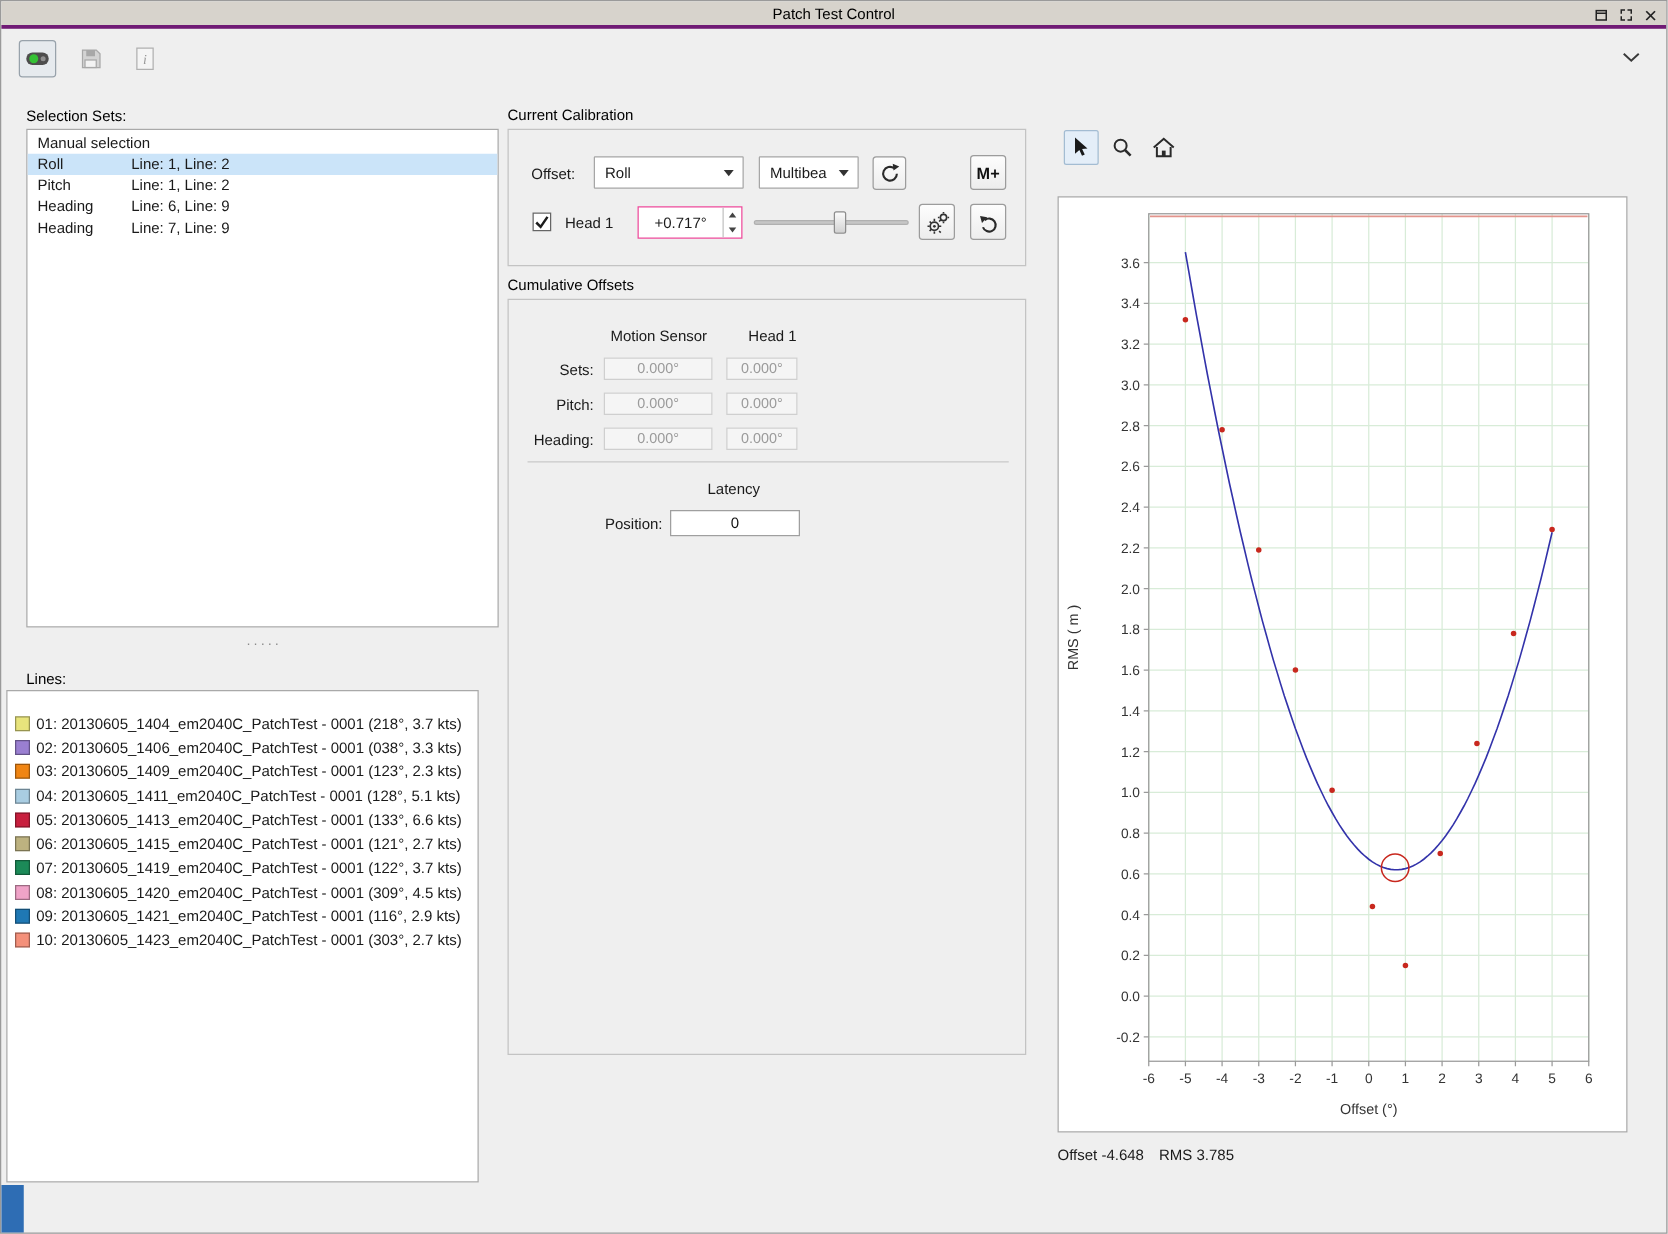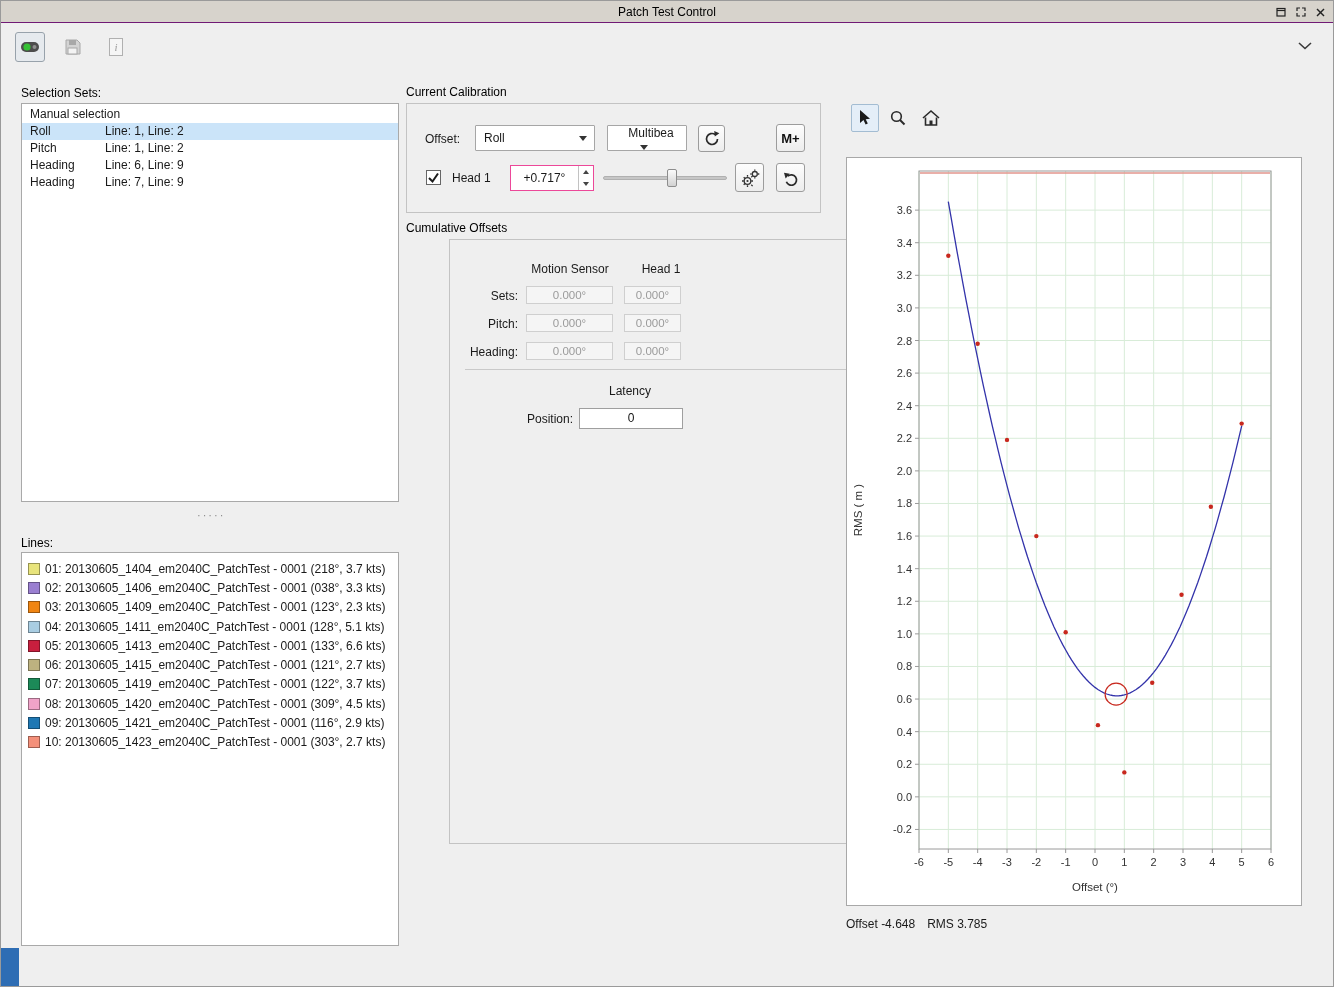--- a/index.html
+++ b/index.html
@@ -1,21 +1,21 @@
 <!DOCTYPE html>
 <html><head>
 <meta charset="utf-8">
 <style>
   * { margin:0; padding:0; box-sizing:border-box; }
   html,body { width:1334px; height:987px; }
   body { font-family:"Liberation Sans", sans-serif; font-size:12px; color:#1a1a1a; background:#efefef; }
   .window { position:relative; width:1334px; height:987px; background:#efefef; border:1px solid #9a9a9a; overflow:hidden; }
 
   
-  .titlebar { position:absolute; left:0; top:0; right:0; height:22px; background:#d7d3cc; border-bottom:1px solid #701a75; display:flex; align-items:center; justify-content:center; }
+  .titlebar { position:absolute; left:0; top:0; right:0; height:22px; background:#d7d3cc; border-bottom:3px solid #701a75; display:flex; align-items:center; justify-content:center; }
   .titlebar .title { font-size:12px; color:#000; }
   .tb-icons { position:absolute; right:7px; top:0; height:22px; display:flex; align-items:center; gap:8px; }
   .tb-icons span { display:inline-flex; cursor:pointer; }
 
   
   .tool-btn { position:absolute; width:30px; height:30px; display:flex; align-items:center; justify-content:center; border:1px solid transparent; border-radius:3px; background:transparent; }
   .tool-btn.active { border-color:#98a2ab; background:#e6eaee; }
   .chevron-btn { position:absolute; left:1293px; top:38px; width:22px; height:14px; display:flex; align-items:center; justify-content:center; cursor:pointer; }
 
   
@@ -149,21 +149,21 @@
       </div>
       <div class="ss-row">
         <span class="ss-name">Heading</span>
         <span class="ss-lines">Line: 7, Line: 9</span>
       </div>
     </div>
 
   <div class="splitter-dots">·····</div>
 
   <div class="panel-label" style="left:20px; top:535px;text-align:center;">Lines:</div>
-  <div class="listbox" style="left:20px; top:551px; width:378px; height:394px; padding-top:6px;">
+  <div class="listbox" style="left:4px; top:551px; width:378px; height:394px; padding-top:16px;">
       <div class="line-row">
         <span class="swatch" style="background: rgb(232, 228, 124);"></span>
         <span>01: 20130605_1404_em2040C_PatchTest - 0001 (218°, 3.7 kts)</span>
       </div>
       <div class="line-row">
         <span class="swatch" style="background: rgb(154, 127, 209);"></span>
         <span>02: 20130605_1406_em2040C_PatchTest - 0001 (038°, 3.3 kts)</span>
       </div>
       <div class="line-row">
         <span class="swatch" style="background: rgb(240, 133, 19);"></span>
@@ -201,21 +201,21 @@
 
   <div class="panel-label" style="left:405px; top:84px;">Current Calibration</div>
   <div class="groupbox" style="left:405px; top:102px; width:415px; height:110px;">
     <div class="glabel" style="left:18px; top:28px;">Offset:</div>
 
     <div class="combo" style="left:68px; top:21px; width:120px;">
       <span class="combo-text">Roll</span>
       <span class="combo-arrow"></span>
     </div>
 
-    <div class="combo" style="left:200px; top:21px; width:80px;flex-direction:column;">
+    <div class="combo" style="left:200px; top:21px; width:80px;">
       <span class="combo-text">Multibea</span>
       <span class="combo-arrow"></span>
     </div>
 
     <div class="icon-btn" style="left:291px; top:21px; width:27px; height:27px;">
       <svg width="20" height="20" viewBox="0 0 20 20">
           <path d="M15.5 10 a5.5 5.5 0 1 1 -2.2 -4.4" fill="none" stroke="#2a2a2a" stroke-width="1.7"></path>
           <polygon points="12.2,2.0 17.4,4.2 12.8,7.4" fill="#2a2a2a"></polygon>
         </svg>
     </div>
@@ -260,21 +260,21 @@
 
     <div class="icon-btn" style="left:369px; top:59px; width:29px; height:29px;">
       <svg width="20" height="20">
           <path d="M6.8 8.2 a5.2 5.2 0 1 1 -1.4 5.6" fill="none" stroke="#2a2a2a" stroke-width="1.7"></path>
           <polygon points="3.0,4.8 8.8,5.8 4.6,10.4" fill="#2a2a2a"></polygon>
         </svg>
     </div>
   </div>
 
   <div class="panel-label" style="left:405px; top:220px;">Cumulative Offsets</div>
-  <div class="groupbox" style="left:405px; top:238px; width:415px; height:605px;margin-left:43px;">
+  <div class="groupbox" style="left:405px; top:238px; width:415px; height:605px;">
     <div class="glabel" style="left:50px; top:22px; width:140px; text-align:center;">Motion Sensor</div>
     <div class="glabel" style="left:171px; top:22px; width:80px; text-align:center;">Head 1</div>
 
     <div class="glabel" style="left:0; top:49px; width:68px; text-align:right;">Sets:</div>
     <div class="field disabled" style="left:76px; top:46px; width:87px;">0.000°</div>
     <div class="field disabled" style="left:174px; top:46px; width:57px;">0.000°</div>
 
     <div class="glabel" style="left:0; top:77px; width:68px; text-align:right;">Pitch:</div>
     <div class="field disabled" style="left:76px; top:74px; width:87px;">0.000°</div>
     <div class="field disabled" style="left:174px; top:74px; width:57px;">0.000°</div>

